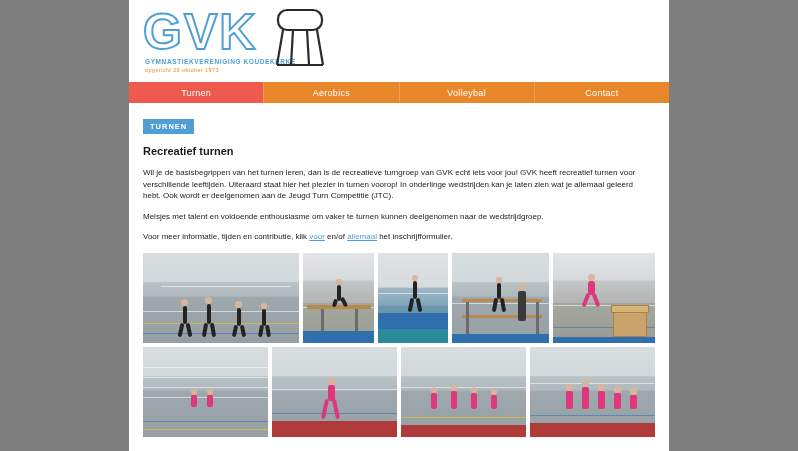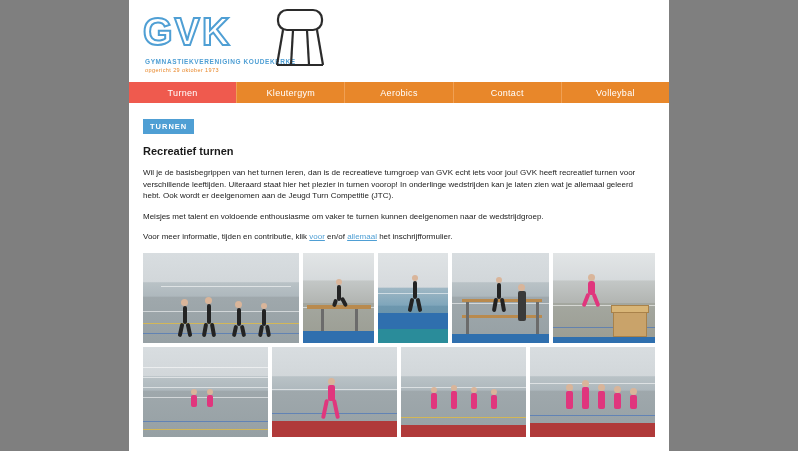--- a/index.html
+++ b/index.html
@@ -28,21 +28,21 @@
     height: 82px;
     background: #ffffff;
   }
   .logo-wrap {
     position: absolute;
     left: 14px; top: 4px;
     width: 200px; height: 72px;
   }
   .logo-text {
     font-family: "Liberation Sans", sans-serif;
-    font-size: 38px;
+    font-size: 50px;
     font-weight: bold;
     letter-spacing: 2px;
     color: #ffffff;
     -webkit-text-stroke: 2px #4f9fd4;
     line-height: 56px;
     position: absolute;
     left: 0; top: 0;
   }
   .logo-sub1 {
     position: absolute;
@@ -217,24 +217,23 @@
           <line x1="46" y1="23" x2="52" y2="58" stroke="#2b2b2b" stroke-width="2.2"></line>
           <line x1="22" y1="23" x2="20" y2="58" stroke="#2b2b2b" stroke-width="2.2"></line>
           <line x1="36" y1="23" x2="38" y2="58" stroke="#2b2b2b" stroke-width="2.2"></line>
           <line x1="6" y1="58" x2="52" y2="58" stroke="#2b2b2b" stroke-width="2.2"></line>
         </svg>
       </div>
     </div>
 
     <div class="nav">
       <div class="nav-item active">Turnen</div>
-      <div class="nav-item">Kleutergym</div>
       <div class="nav-item">Aerobics</div>
+      <div class="nav-item">Volleybal</div>
       <div class="nav-item">Contact</div>
-      <div class="nav-item">Volleybal</div>
     </div>
 
     <div class="body-area">
       <div class="crumb-badge">TURNEN</div>
       <h1 class="page-title">Recreatief turnen</h1>
       <p class="para">Wil je de basisbegrippen van het turnen leren, dan is de recreatieve turngroep van GVK echt iets voor jou! GVK heeft recreatief turnen voor verschillende leeftijden. Uiteraard staat hier het plezier in turnen voorop! In onderlinge wedstrijden kan je laten zien wat je allemaal geleerd hebt. Ook wordt er deelgenomen aan de Jeugd Turn Competitie (JTC).</p>
       <p class="para">Meisjes met talent en voldoende enthousiasme om vaker te turnen kunnen deelgenomen naar de wedstrijdgroep.</p>
       <p class="para"><span>Voor meer informatie, tijden en contributie, klik </span><span class="link">voor</span><span> en/of </span><span class="link">allemaal</span><span> het inschrijfformulier.</span></p>
     </div>
 

